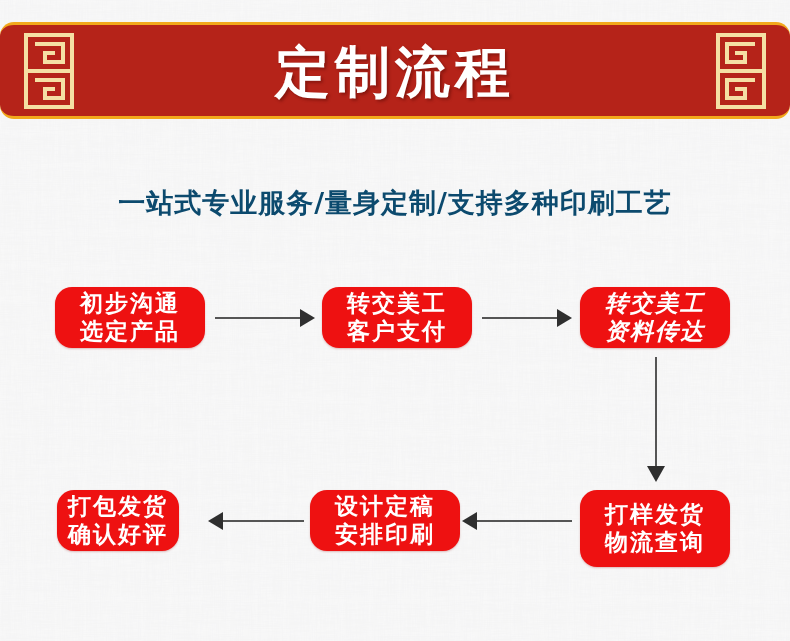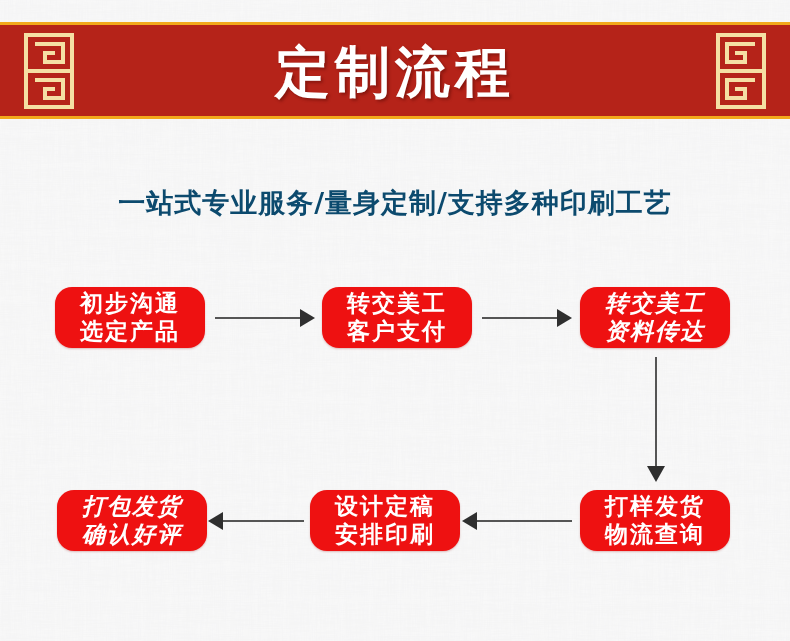--- a/index.html
+++ b/index.html
@@ -22,20 +22,21 @@
     opacity:.75;
   }
 
   
   .banner{
     position:absolute;left:0;top:22px;width:790px;height:97px;
     background:#b52319;
     border-top:3px solid #f2a81c;
     border-bottom:3px solid #f2a81c;
     box-sizing:border-box;
+    border-radius:14px;
   }
   .banner-title{
     position:absolute;left:0;right:0;top:50%;
     transform:translateY(-50%);
     text-align:center;
     color:#ffffff;
     font-family:"DejaVu Serif","Liberation Serif",serif;
     font-weight:700;
     font-size:55px;
     letter-spacing:5px;
@@ -179,38 +180,38 @@
   <div class="node" style="left:580px;top:287px;width:150px;height:61px;font-style:italic;">
     <span class="l1">转交美工</span>
     <span class="l2">资料传达</span>
   </div>
 
   <div class="arrow v" style="left:645px;top:357px;width:22px;height:125px;">
     <div class="shaft" style="top:0;height:110px;"></div>
     <div class="head down"></div>
   </div>
 
-  <div class="node" style="left:580px;top:490px;width:150px;height:61px;">
+  <div class="node" style="left:580px;top:490px;width:150px;height:77px;">
     <span class="l1">打样发货</span>
     <span class="l2">物流查询</span>
   </div>
 
   <div class="arrow h" style="left:462px;top:510px;width:110px;height:22px;">
     <div class="shaft" style="right:0;width:96px;"></div>
     <div class="head left"></div>
   </div>
 
   <div class="node" style="left:310px;top:490px;width:150px;height:61px;">
     <span class="l1">设计定稿</span>
     <span class="l2">安排印刷</span>
   </div>
 
   <div class="arrow h" style="left:208px;top:510px;width:96px;height:22px;">
     <div class="shaft" style="right:0;width:82px;"></div>
     <div class="head left"></div>
   </div>
 
-  <div class="node" style="left:57px;top:490px;width:150px;height:61px;font-style:italic;">
+  <div class="node" style="left:57px;top:490px;width:122px;height:61px;">
     <span class="l1">打包发货</span>
     <span class="l2">确认好评</span>
   </div>
 
 </div>
 
 </body></html>

